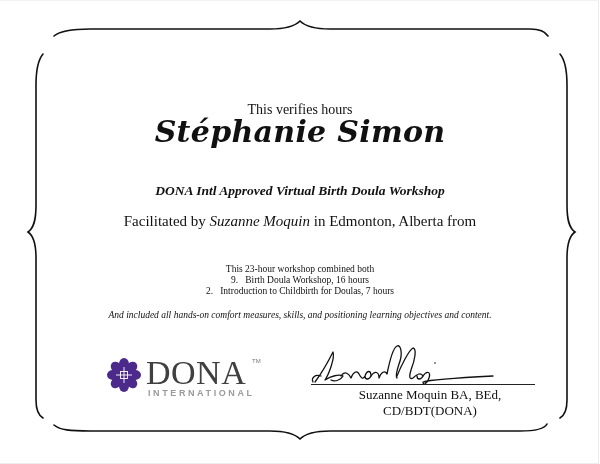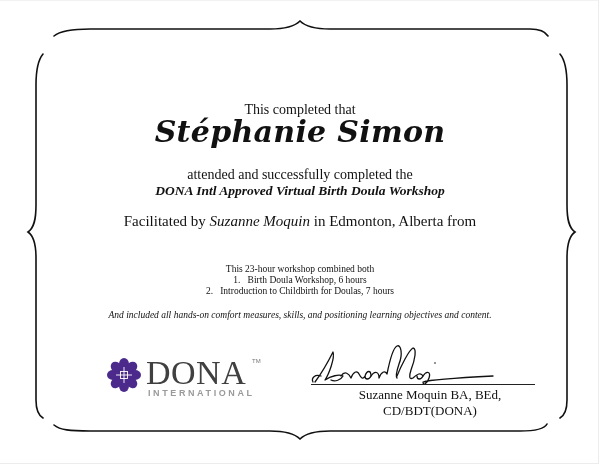--- a/index.html
+++ b/index.html
@@ -42,31 +42,30 @@
 
     <path d="M54 425 C60 430, 70 431, 90 431 L270 431 C285 431, 295 434, 300 439 C305 434, 315 431, 330 431 L520 431 C538 431, 545 428, 547 424"></path>
 
     <path d="M43 54 C38 60, 36 70, 36 85 L36 205 C36 220, 34 228, 28 232 C34 236, 36 244, 36 258 L36 400 C36 410, 38 415, 43 418"></path>
 
     <path d="M560 54 C565 60, 567 70, 567 85 L567 205 C567 220, 569 228, 575 232 C569 236, 567 244, 567 258 L567 400 C567 410, 565 415, 560 418"></path>
   </g>
 </svg>
 
 <div class="content">
-  <div class="center verifies">This completed that</div>
+  <div class="center verifies">This verifies hours</div>
   <div class="center name">Stéphanie Simon</div>
-  <div class="center completed">attended and successfully completed the</div>
   <div class="center course">DONA Intl Approved Virtual Birth Doula Workshop</div>
 
   <div class="center facil">
     <span>Facilitated by </span><i>Suzanne Moquin</i><span> in Edmonton, Alberta from</span><br>
   </div>
 
   <div class="center small s1">This 23-hour workshop combined both</div>
-  <div class="center small s2" style="white-space: pre;">1.   Birth Doula Workshop, 6 hours</div>
+  <div class="center small s2" style="white-space: pre;">9.   Birth Doula Workshop, 16 hours</div>
   <div class="center small s3" style="white-space: pre;">2.   Introduction to Childbirth for Doulas, 7 hours</div>
   <div class="center small s4">And included all hands-on comfort measures, skills, and positioning learning objectives and content.</div>
 
   <div class="logo">
     <svg class="flower" width="36" height="36" viewBox="0 0 36 36">
       <g fill="#4b2a8c">
         <ellipse cx="18" cy="7" rx="5" ry="6"></ellipse>
         <ellipse cx="18" cy="7" rx="5" ry="6" transform="rotate(45 18 18)"></ellipse>
         <ellipse cx="18" cy="7" rx="5" ry="6" transform="rotate(90 18 18)"></ellipse>
         <ellipse cx="18" cy="7" rx="5" ry="6" transform="rotate(135 18 18)"></ellipse>

